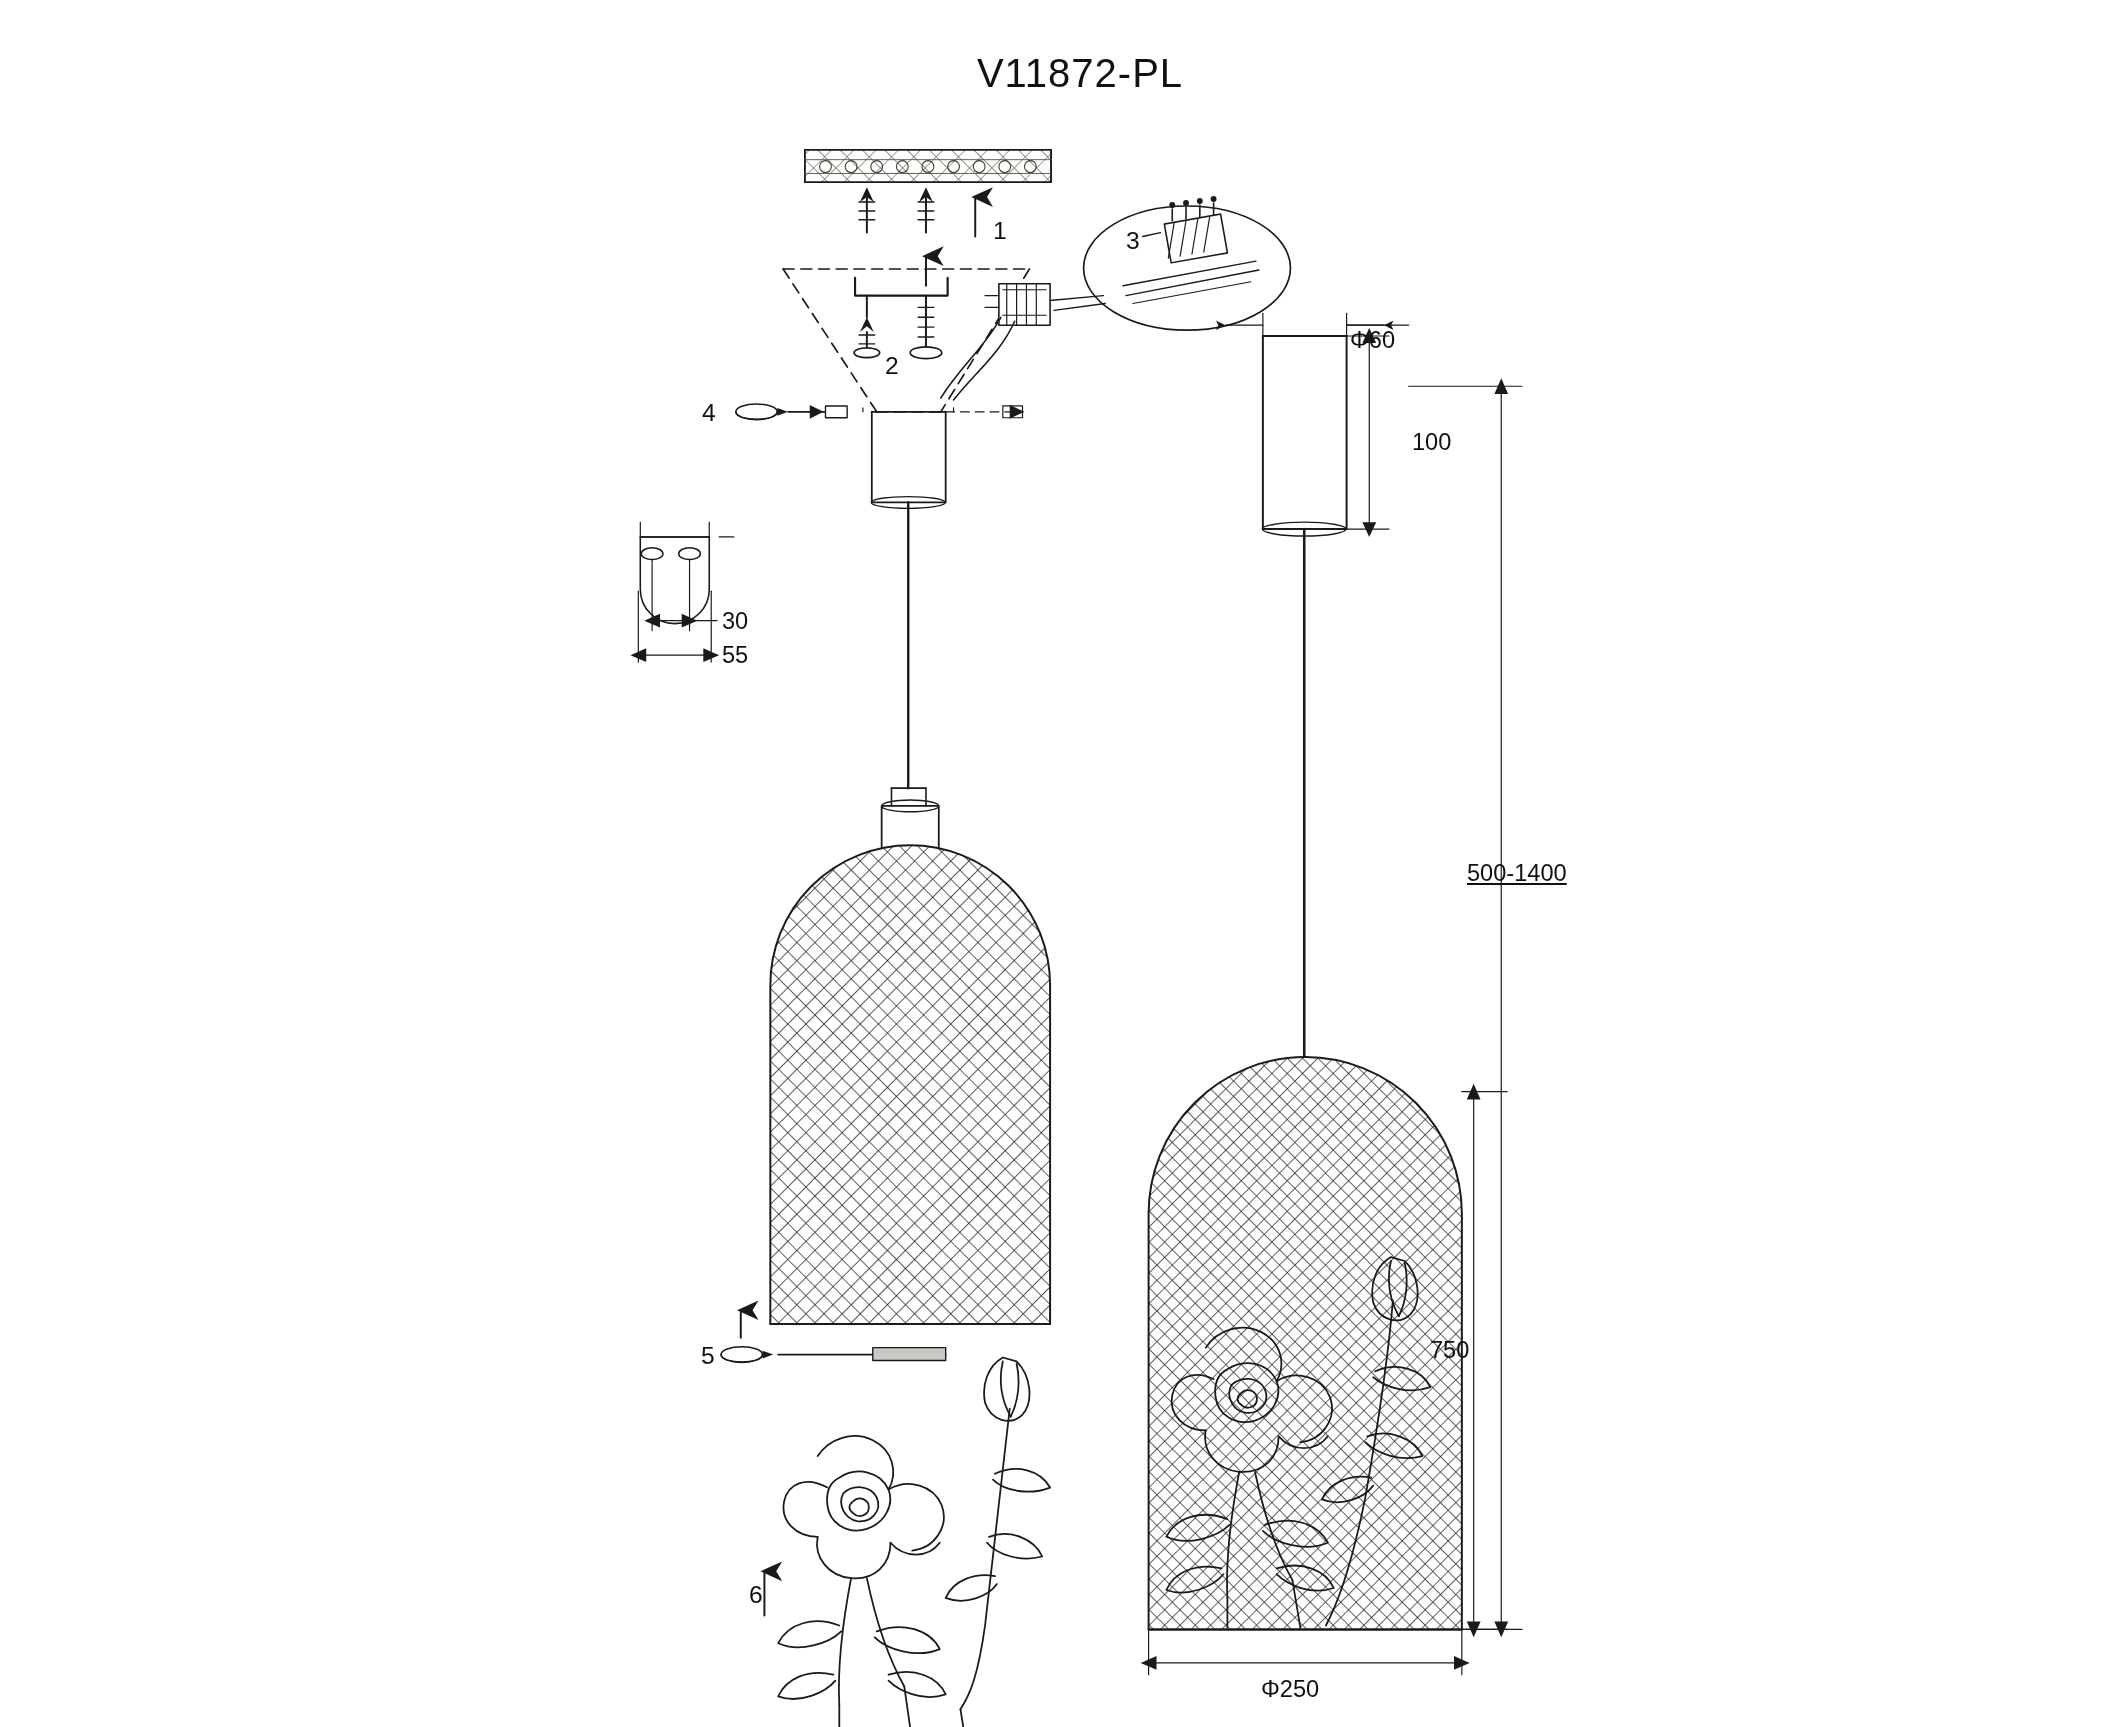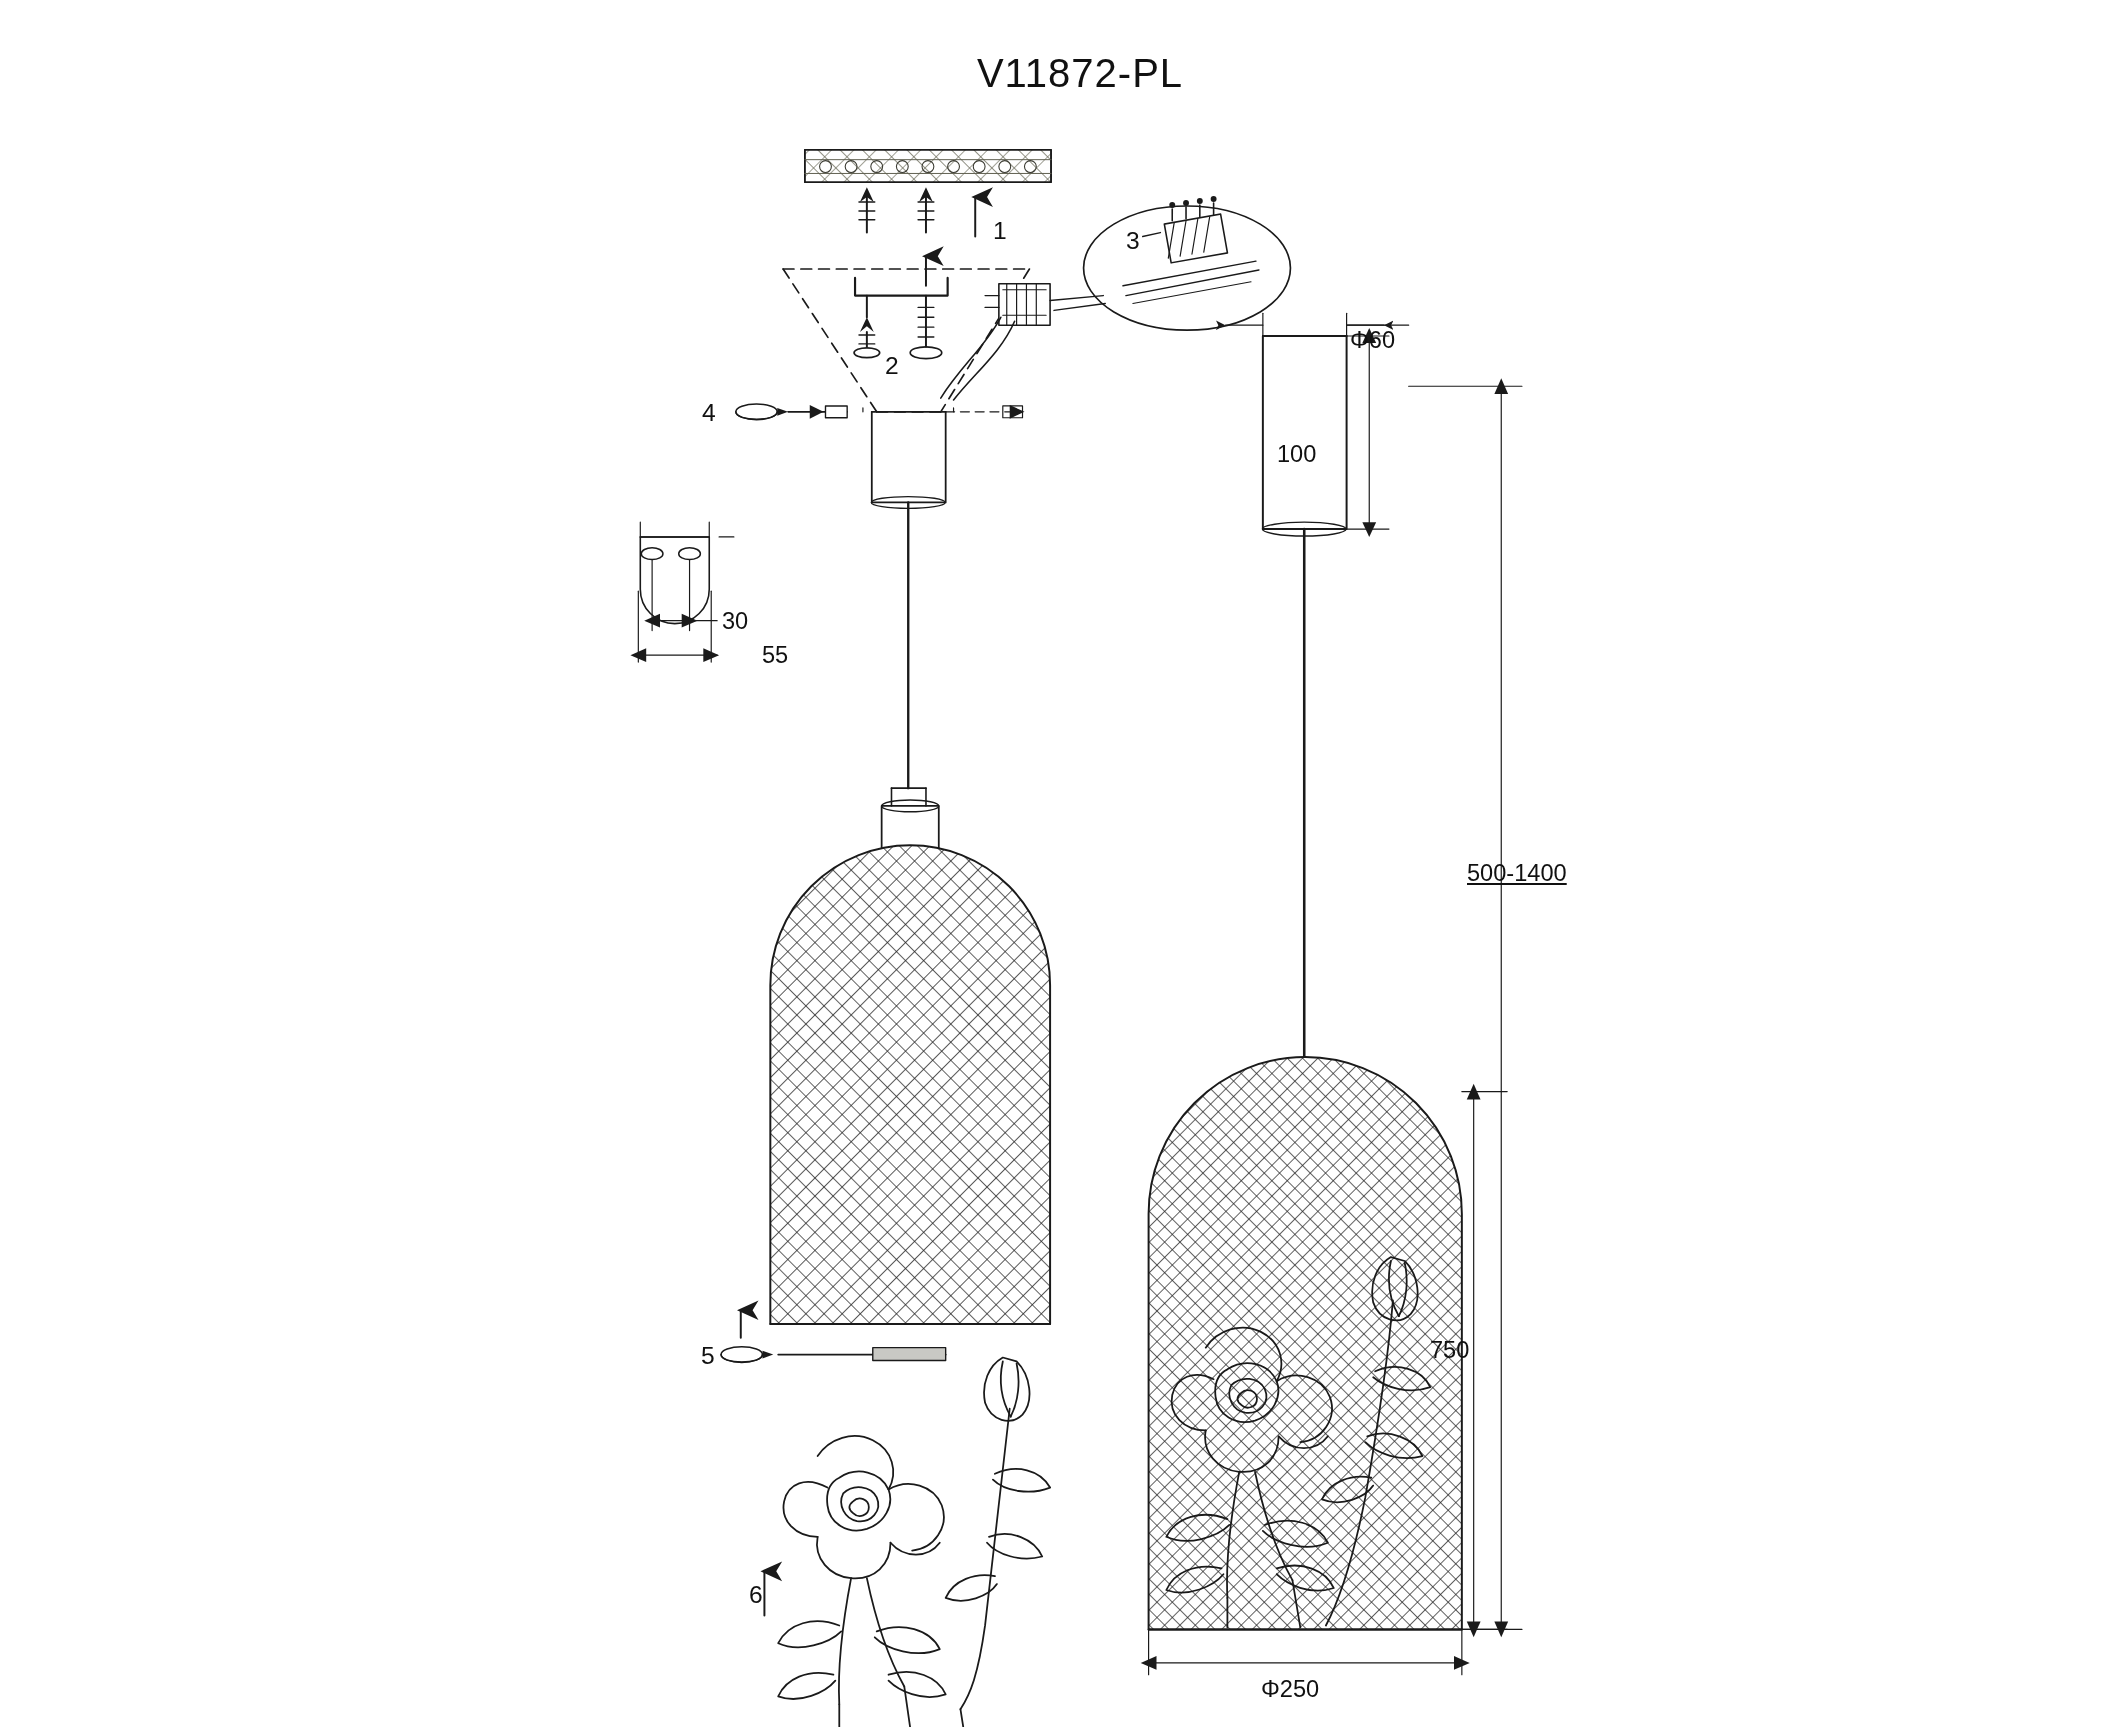--- a/index.html
+++ b/index.html
@@ -356,21 +356,21 @@
   </svg>
 
   <div class="step" style="left:993px; top:217px;">1</div>
   <div class="step" style="left:885px; top:352px;">2</div>
   <div class="step" style="left:1126px; top:227px;">3</div>
   <div class="step" style="left:702px; top:399px;">4</div>
   <div class="step" style="left:701px; top:1342px;">5</div>
   <div class="step" style="left:749px; top:1581px;">6</div>
 
   <div class="dim" style="left:1350px; top:327px;">Φ60</div>
-  <div class="dim" style="left:1277px; top:429px;margin-top:12px;">100</div>
+  <div class="dim" style="left:1412px; top:429px;">100</div>
   <div class="dim" style="left:1467px; top:860px;text-decoration:underline;">500-1400</div>
   <div class="dim" style="left:1430px; top:1337px;">750</div>
   <div class="dim" style="left:1261px; top:1676px;">Φ250</div>
   <div class="dim" style="left:722px; top:608px;">30</div>
-  <div class="dim" style="left:722px; top:642px;margin-left:40px;">55</div>
+  <div class="dim" style="left:722px; top:642px;">55</div>
 
 </div>
 
 
 </body></html>

